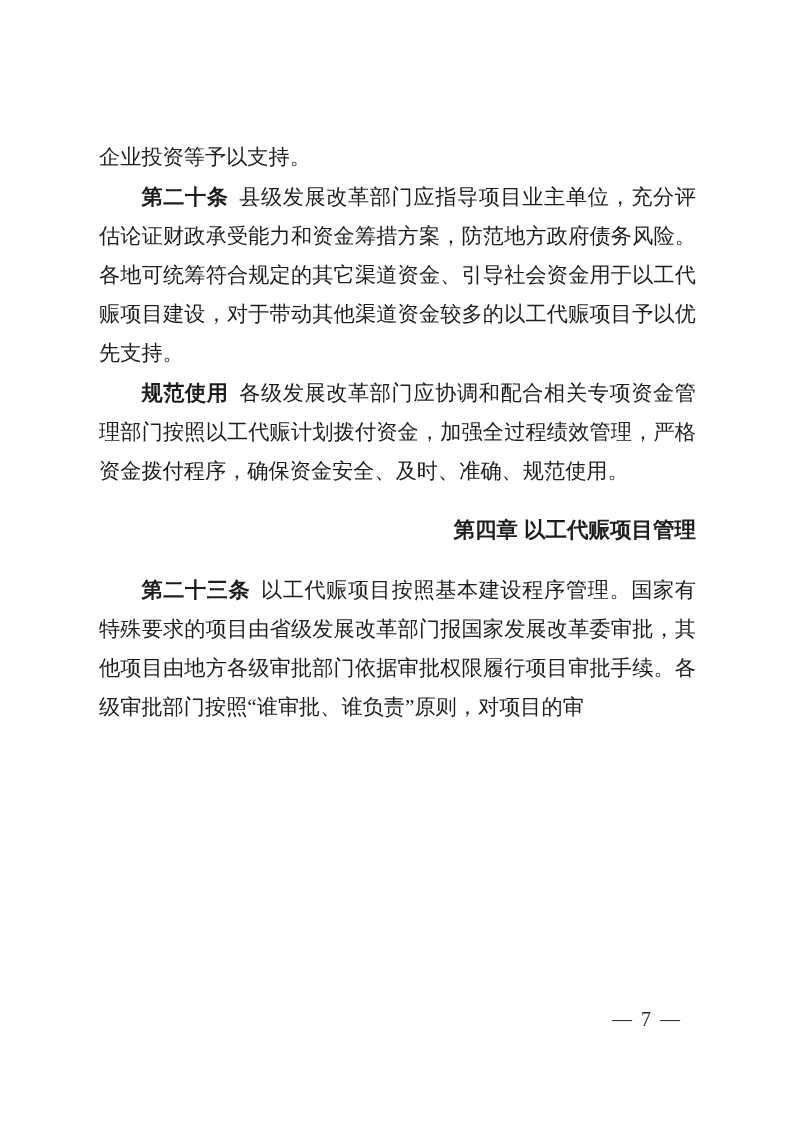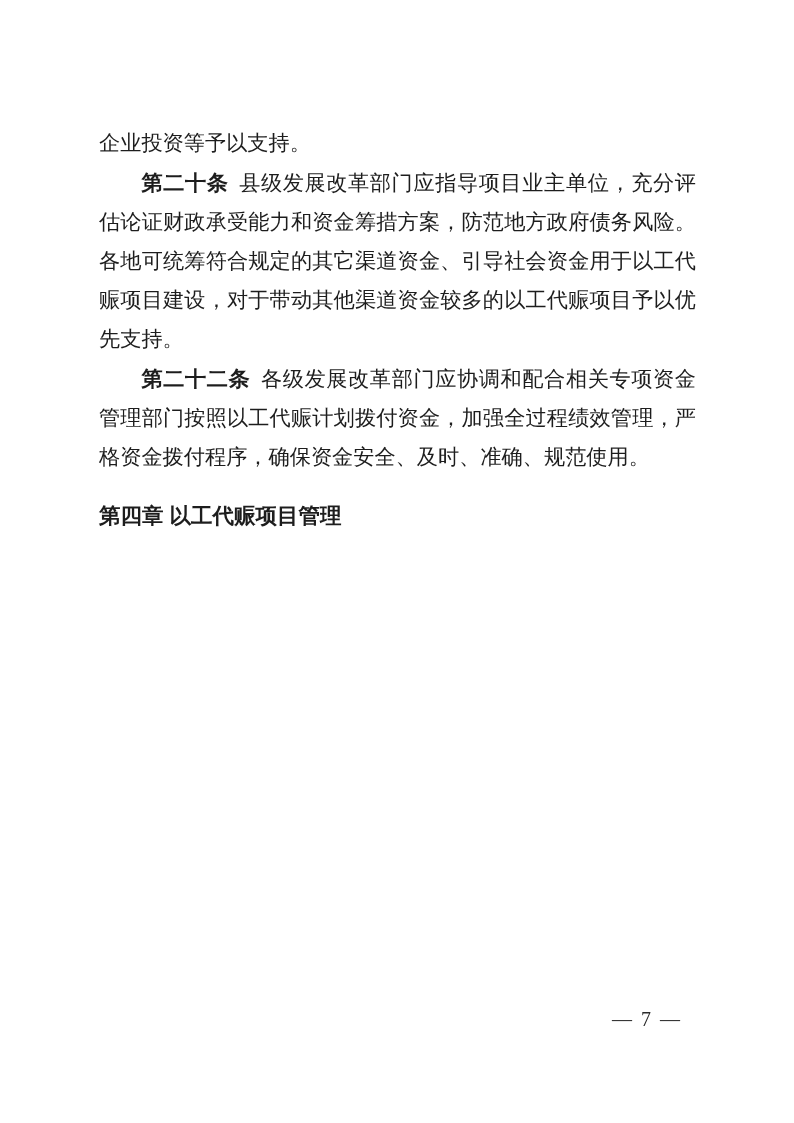--- a/index.html
+++ b/index.html
@@ -12,21 +12,21 @@
     width: 794px;
     height: 1123px;
     background: #ffffff;
     overflow: hidden;
     font-family: "Liberation Serif", "DejaVu Serif", serif;
     color: #1d1d1d;
   }
   .doc-body {
     position: absolute;
     left: 99px;
-    top: 124px;
+    top: 138px;
     width: 597px;
     font-size: 21.2px;
     line-height: 39px;
     text-align: justify;
     text-justify: inter-ideograph;
   }
   .para {
     margin: 0;
     padding: 0;
     text-indent: 2em;
@@ -38,21 +38,21 @@
     font-weight: 700;
     font-family: Liberation Sans, sans-serif;
     margin-right: 0.5em;
   }
   .chapter-heading {
     margin: 20px 0;
     font-weight: 700;
     font-family: "Liberation Sans", "DejaVu Sans", sans-serif;
     font-size: 21.5px;
     line-height: 39px;
-    text-align: left;
+    text-align: right;
     text-indent: 0;
   }
   .page-number {
     position: absolute;
     top: 1006px;
     right: 112px;
     font-size: 20px;
     line-height: 26px;
     letter-spacing: 2px;
     color: #2a2a2a;
@@ -67,23 +67,26 @@
 
     <p class="para continuation">
       <span>企业投资等予以支持。</span>
     </p>
 
     <p class="para">
       <span class="lead">第二十条</span><span>县级发展改革部门应指导项目业主单位，充分评估论证财政承受能力和资金筹措方案，防范地方政府债务风险。各地可统筹符合规定的其它渠道资金、引导社会资金用于以工代赈项目建设，对于带动其他渠道资金较多的以工代赈项目予以优先支持。</span>
     </p>
 
     <p class="para">
-      <span class="lead">第二十二条</span><span>各级发展改革部门应协调和配合相关专项资金管理部门按照以工代赈计划拨付资金，加强全过程绩效管理，严格资金拨付程序，确保资金安全、及时、准确、规范使用。</span>
+      <span class="lead">规范使用</span><span>各级发展改革部门应协调和配合相关专项资金管理部门按照以工代赈计划拨付资金，加强全过程绩效管理，严格资金拨付程序，确保资金安全、及时、准确、规范使用。</span>
     </p>
 
     <h2 class="chapter-heading">第四章 以工代赈项目管理</h2>
 
 
+    <p class="para">
+      <span class="lead">第二十三条</span><span>以工代赈项目按照基本建设程序管理。国家有特殊要求的项目由省级发展改革部门报国家发展改革委审批，其他项目由地方各级审批部门依据审批权限履行项目审批手续。各级审批部门按照“谁审批、谁负责”原则，对项目的审</span>
+    </p>
 
   </div>
 
   <div class="page-number">— 7 —</div>
 </div>
 
 </body></html>

